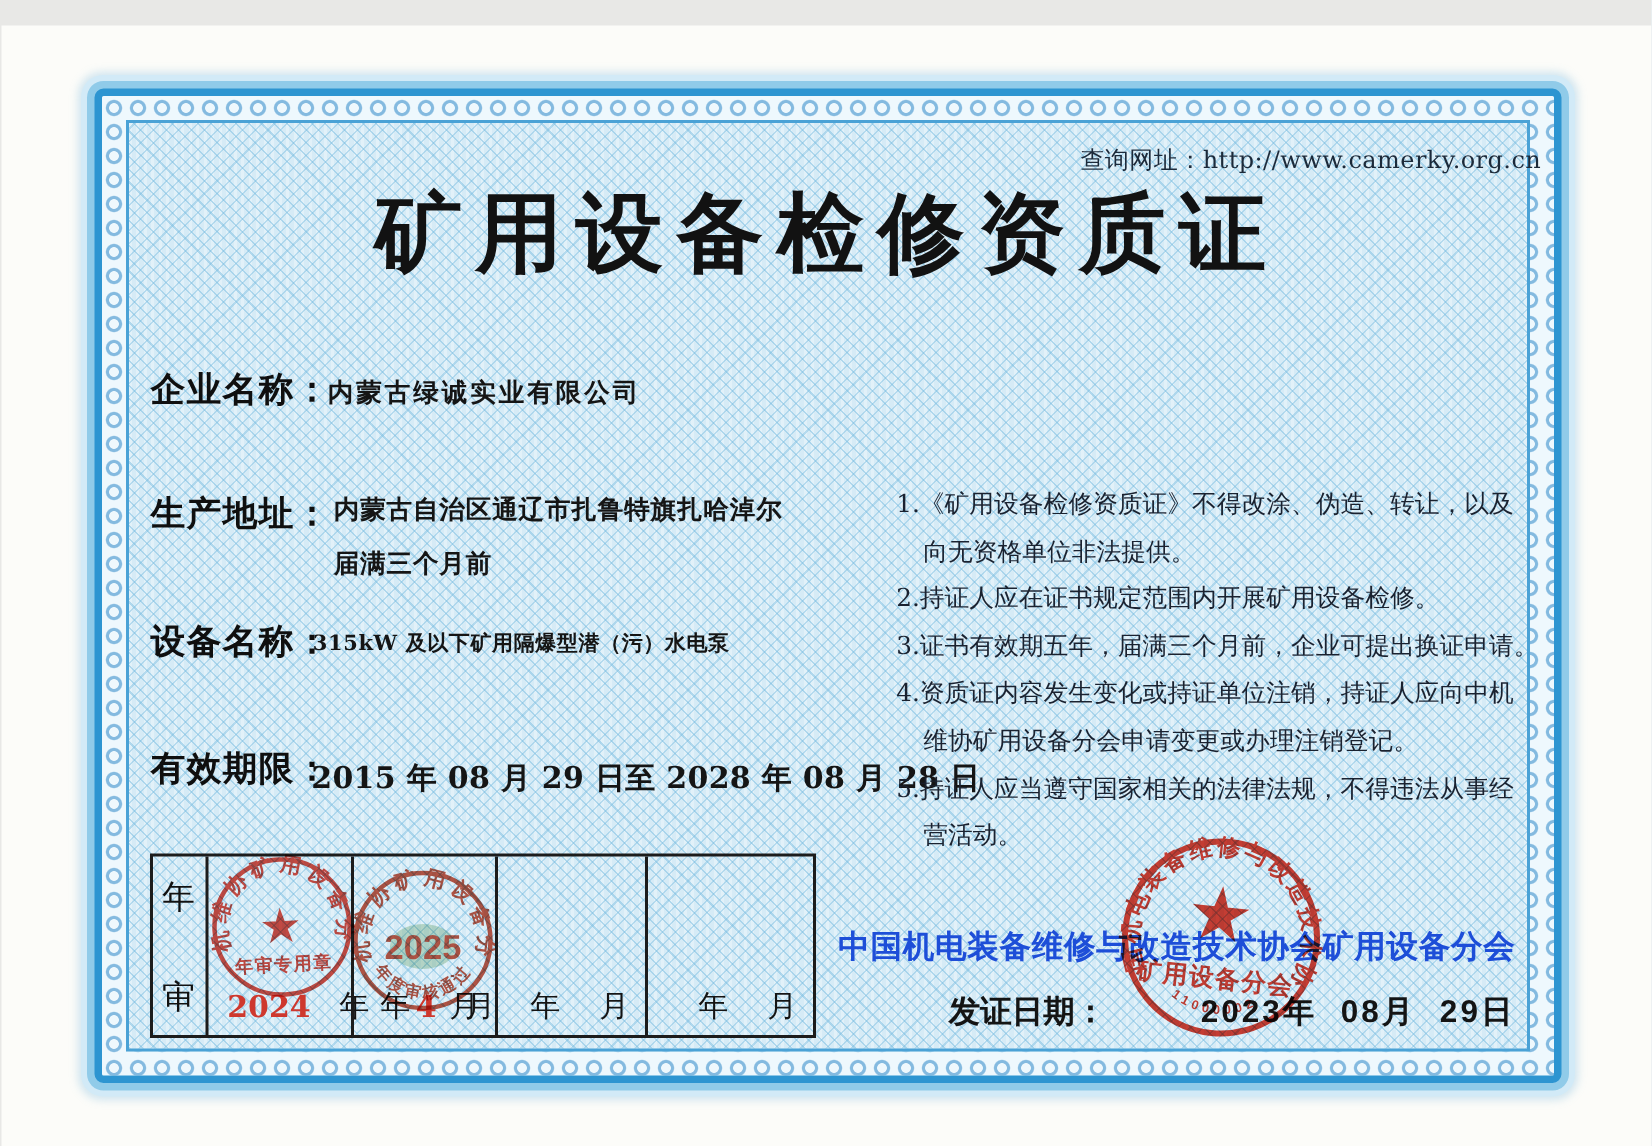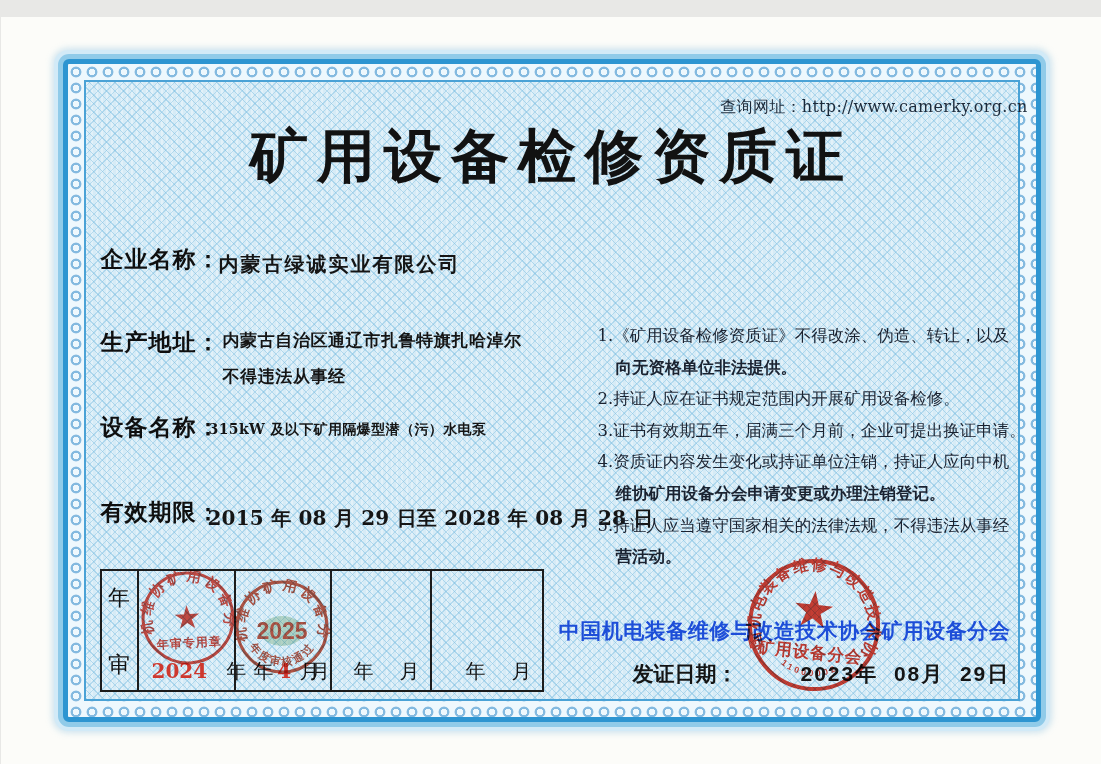--- a/index.html
+++ b/index.html
@@ -28,31 +28,31 @@
       repeating-linear-gradient(90deg, rgba(255,255,255,.30) 0 2px, transparent 2px 5px);
   }
   
   .url { position:absolute; top:80px; right:73px; font:16px "DejaVu Serif",serif; color:#1c2a3a; letter-spacing:.3px; }
   .title { position:absolute; left:62px; top:106px; width:978px; margin:0; text-align:center;
            font:bold 58px/1.15 "Liberation Sans",sans-serif; letter-spacing:9px; color:#121212; }
   .certno { position:absolute; left:678px; top:204px; font:600 20px "DejaVu Serif",serif; color:#111; letter-spacing:.5px; }
   
   .lbl { position:absolute; font:bold 23px/1 "Liberation Sans",sans-serif; color:#0f0f0f; letter-spacing:1px; }
   .val { position:absolute; font:bold 20px/1.3 "DejaVu Serif",serif; color:#151515; }
-  .val-company  { left:218px; top:234px; font-size:20px; letter-spacing:2px;text-align:right; }
+  .val-company  { left:218px; top:234px; font-size:17px; letter-spacing:2px;text-align:right; }
   .val-addr1    { left:222px; top:312px; font-size:17px; letter-spacing:.6px; }
   .val-addr2    { left:222px; top:348px; font-size:17px; letter-spacing:.6px; }
   .val-equip    { left:208px; top:403px; font-size:14px; letter-spacing:.4px; }
   .val-valid    { left:207px; top:488px; font-size:20px; letter-spacing:.2px; }
   
   .notice-heading { position:absolute; left:572px; top:256px; width:440px; text-align:center;
                     font:bold 27px "DejaVu Serif",serif; color:#1d1d1d; }
   .notice { position:absolute; left:597px; top:303px; width:447px;
             font:16.5px/31.6px "DejaVu Serif",serif; color:#1a2230; }
-  .notice .cont { padding-left:18px;font-weight:bold; }
+  .notice .cont { padding-left:18px; }
   
   .issuer-name { position:absolute; left:552px; top:600px; width:464px; text-align:center;
                  font:bold 21px "Liberation Sans",sans-serif; color:#1d4ed8; letter-spacing:.5px; }
   .issue-date-label { position:absolute; left:632px; top:643px; font:bold 21px "Liberation Sans",sans-serif; }
   .issue-date-value { position:absolute; left:800px; top:643px; font:bold 21px "Liberation Sans",sans-serif;
                       letter-spacing:2px; white-space:pre; }
   
   .review-table { position:absolute; left:99px; top:552px; width:440px; height:119px;
                   border:2px solid #1c1c1c; display:grid; grid-template-columns:35px 97px 96px 100px 1fr; }
   .review-table .cell { border-left:2px solid #1c1c1c; position:relative; }
@@ -81,21 +81,21 @@
   </div>
 
   <div class="url">查询网址：http://www.camerky.org.cn</div>
   <h1 class="title">矿用设备检修资质证</h1>
 
   <div class="lbl" style="left:100px; top:231px;">企业名称：</div>
   <div class="val val-company">内蒙古绿诚实业有限公司</div>
 
   <div class="lbl" style="left:100px; top:314px;">生产地址：</div>
   <div class="val val-addr1">内蒙古自治区通辽市扎鲁特旗扎哈淖尔</div>
-  <div class="val val-addr2">不得违法从事经</div>
+  <div class="val val-addr2">届满三个月前</div>
 
   <div class="lbl" style="left:100px; top:399px;">设备名称：</div>
   <div class="val val-equip">315kW 及以下矿用隔爆型潜（污）水电泵</div>
 
   <div class="lbl" style="left:100px; top:484px;">有效期限：</div>
   <div class="val val-valid">2015 年 08 月 29 日至 2028 年 08 月 28 日</div>
 
   <div class="notice">
     <div>1.《矿用设备检修资质证》不得改涂、伪造、转让，以及</div>
     <div class="cont">向无资格单位非法提供。</div>

